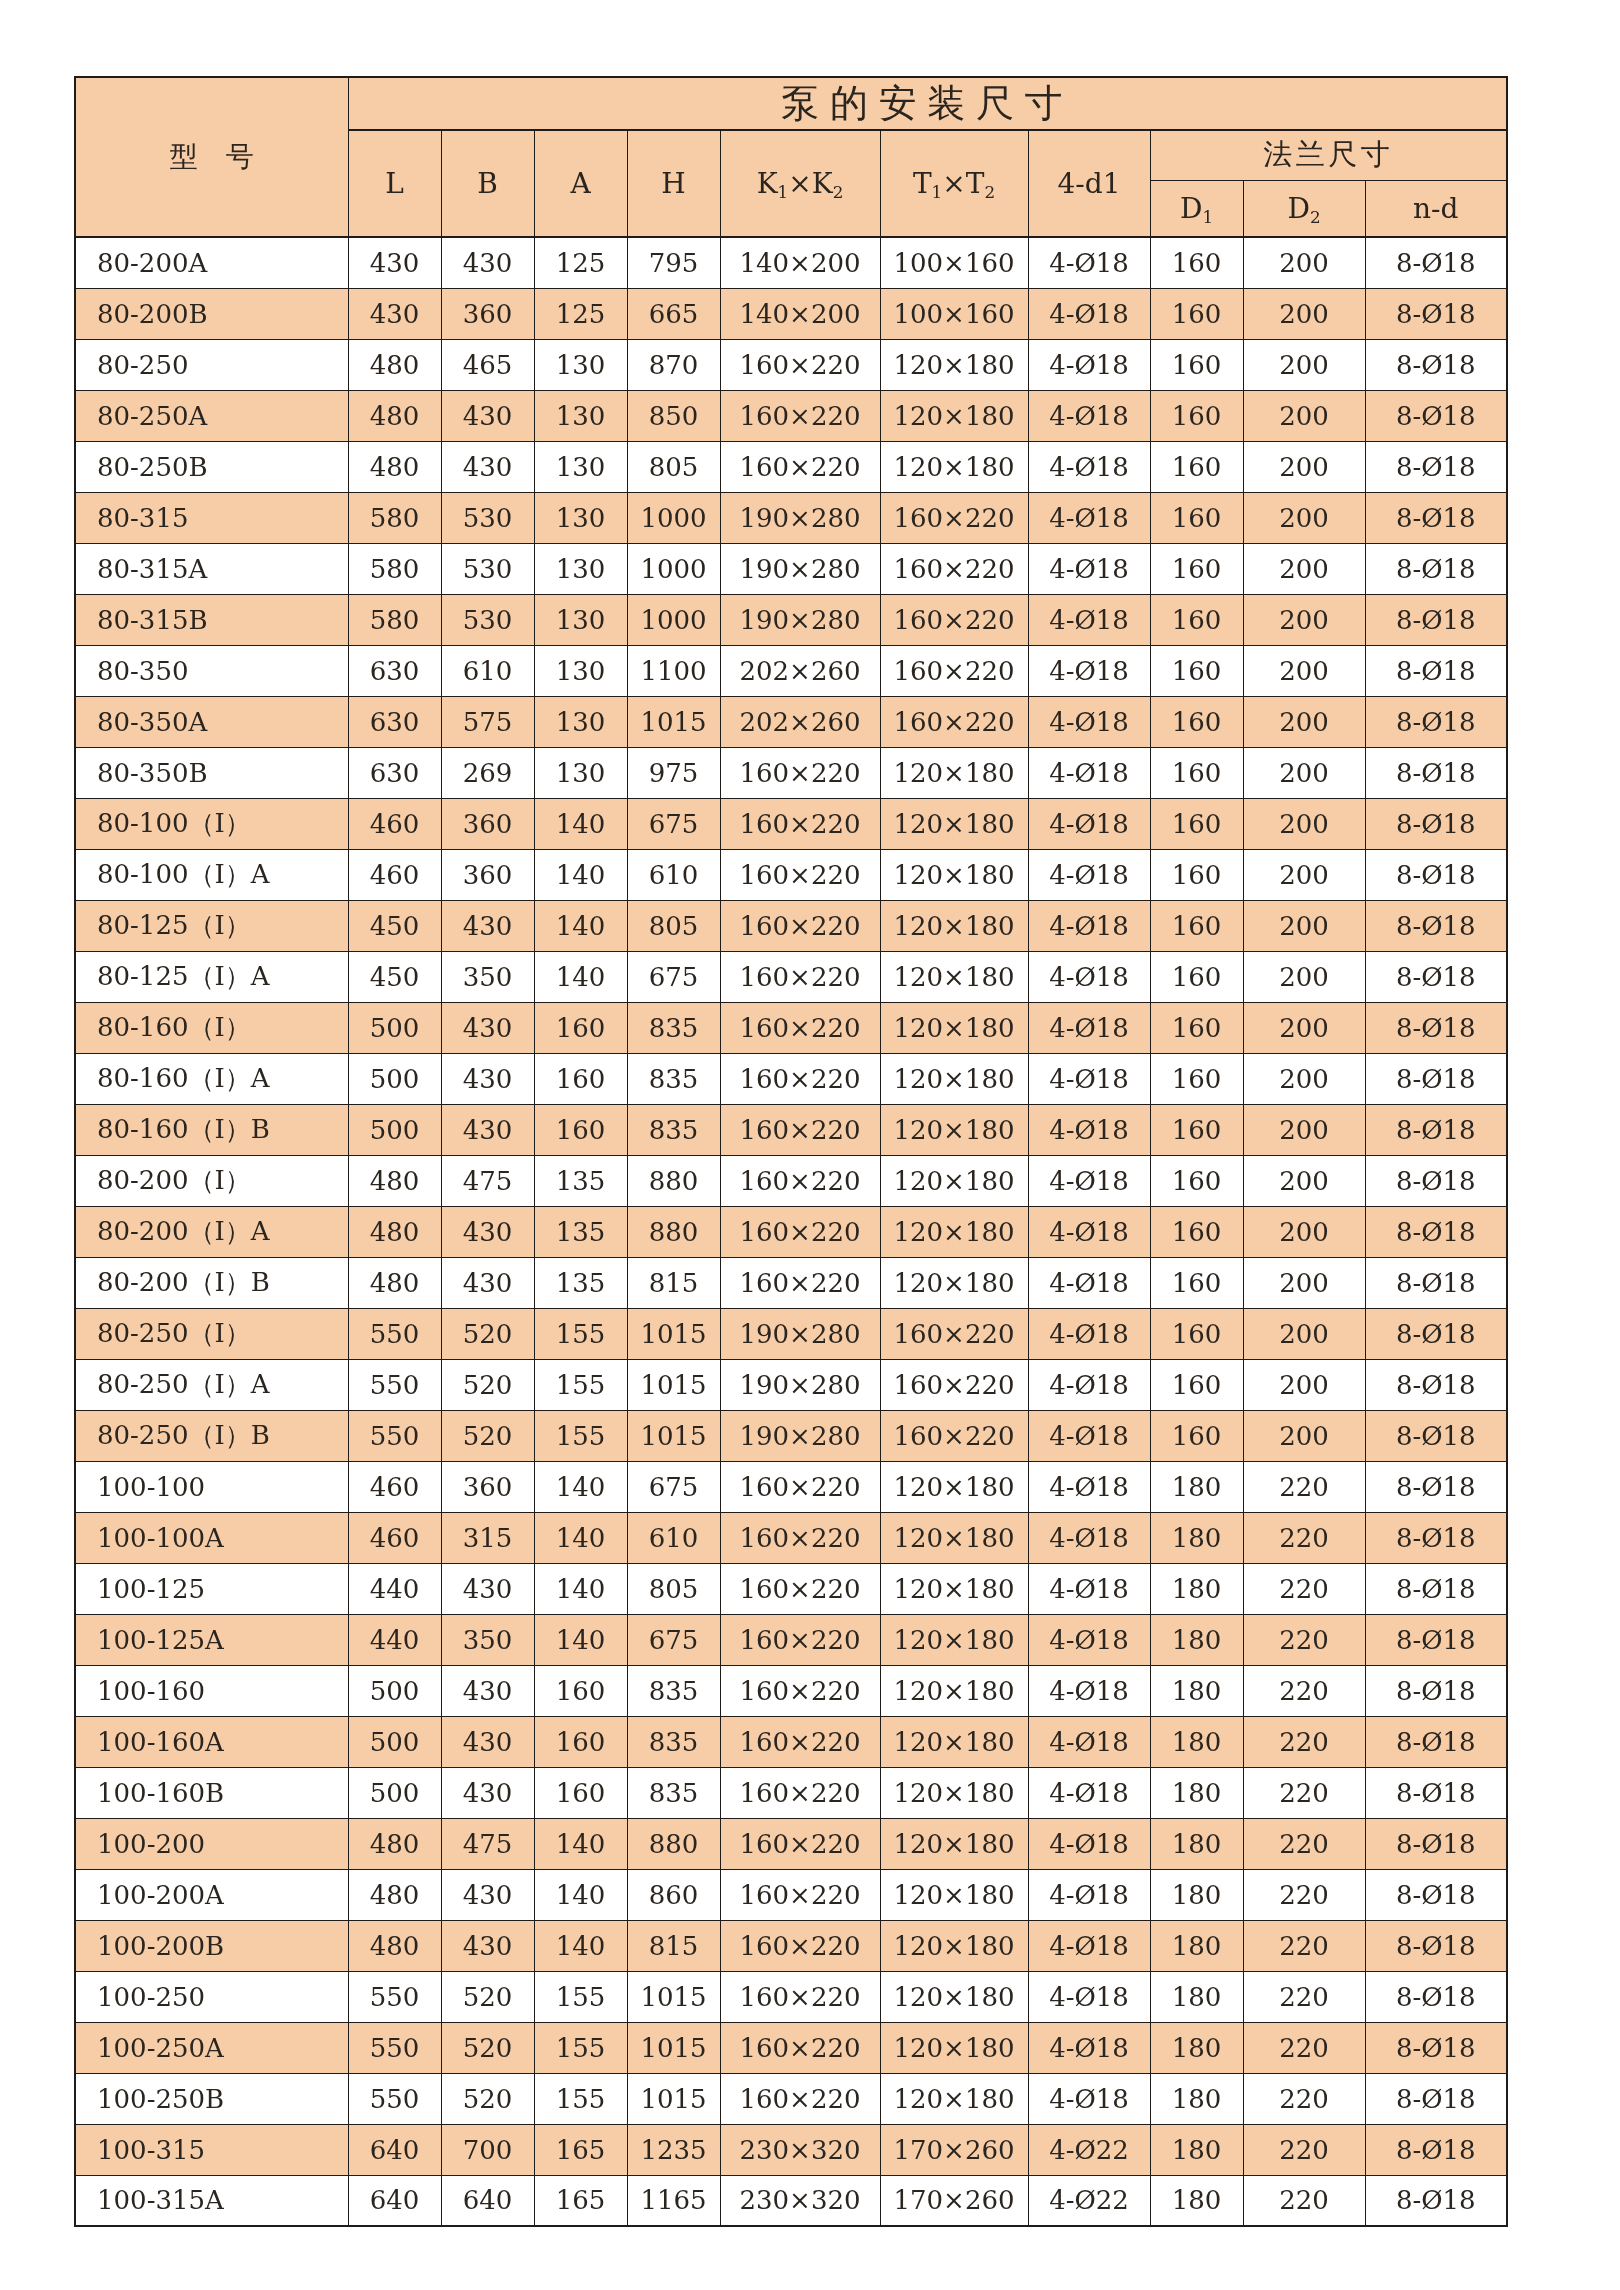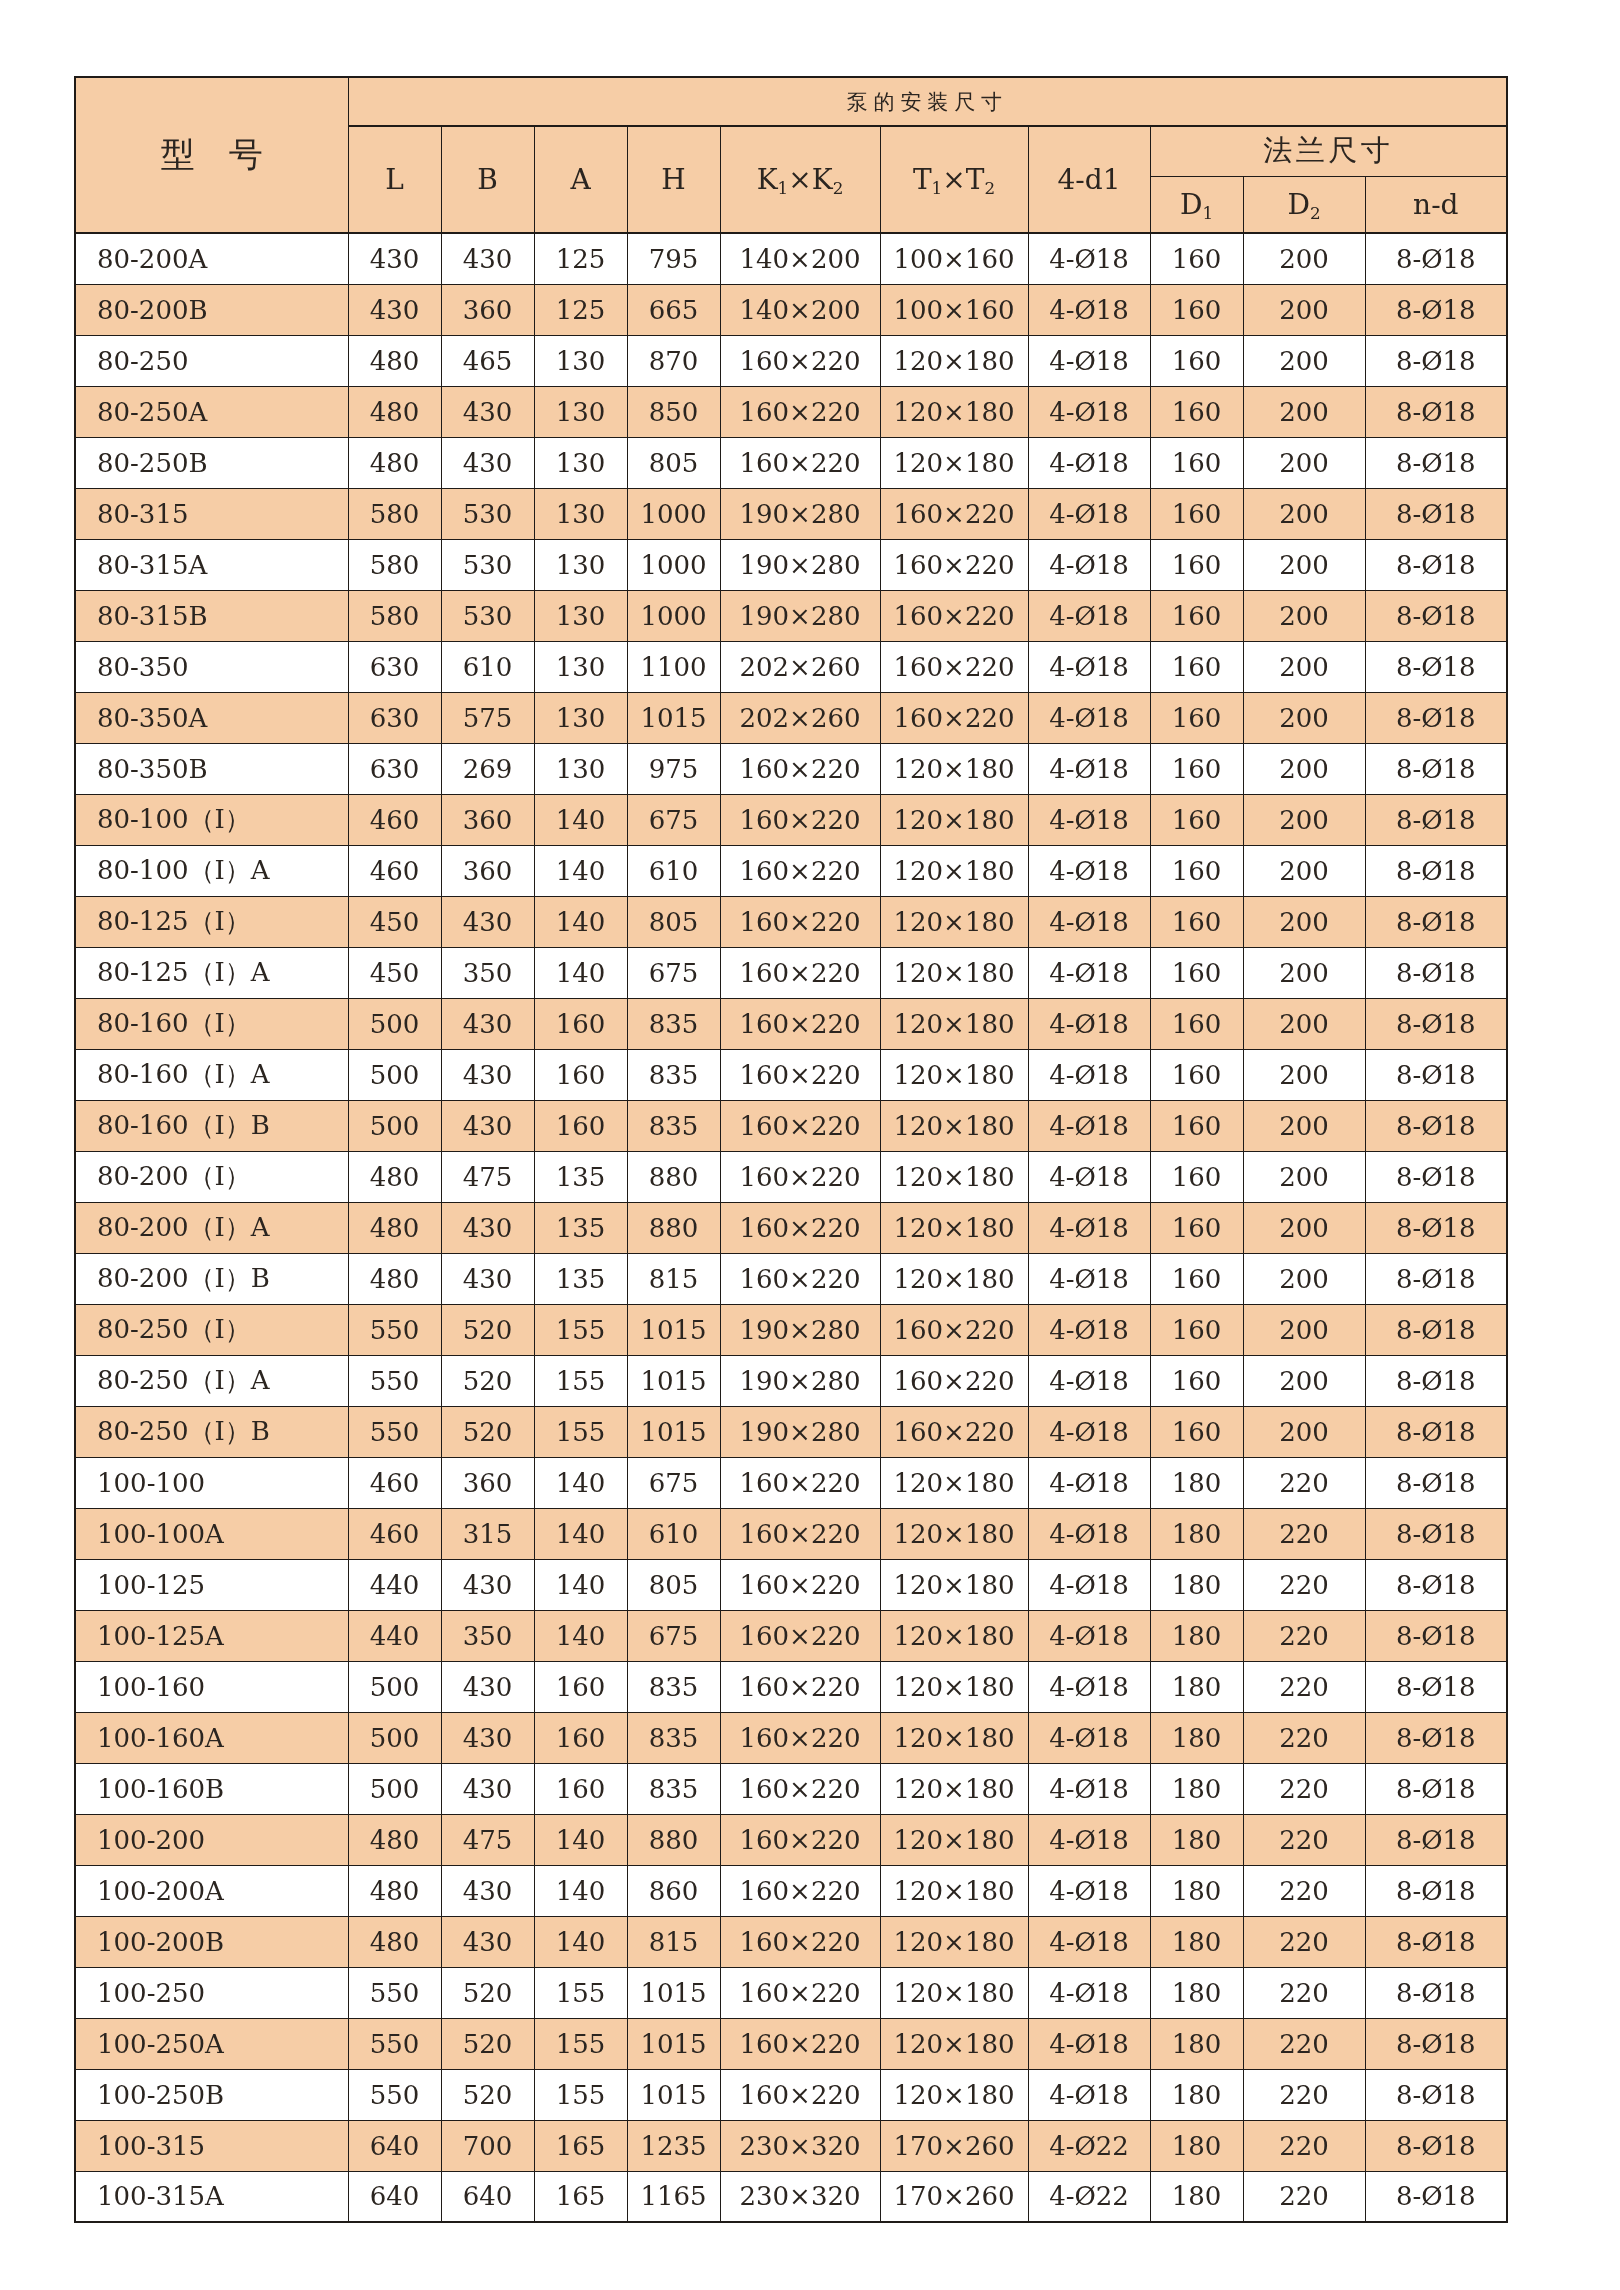--- a/index.html
+++ b/index.html
@@ -32,29 +32,29 @@
     vertical-align: middle;
     font-weight: normal;
     overflow: hidden;
     white-space: nowrap;
   }
   thead th { background: var(--band); }
   .hrow1 { height: 49px; }
   .hrow2 { height: 50px; }
   .hrow3 { height: 57px; }
   .h-group {
-    font-size: 21px;
+    font-size: 38px;
     letter-spacing: 0.28em;
   }
   .h-flange {
     font-size: 29px;
     letter-spacing: 0.12em;
   }
   .h-model {
-    font-size: 34px;
+    font-size: 28px;
   }
   .h-col { font-size: 28px; }
   thead tr.hrow1 th { border-bottom-width: 2.7px; }
   thead tr.hrow3 th, thead th[rowspan] { border-bottom: 2.7px solid var(--border); }
   sub {
     font-size: 0.60em;
     vertical-align: -0.28em;
     line-height: 0;
   }
   tbody tr { height: 51px; background: #ffffff; }

